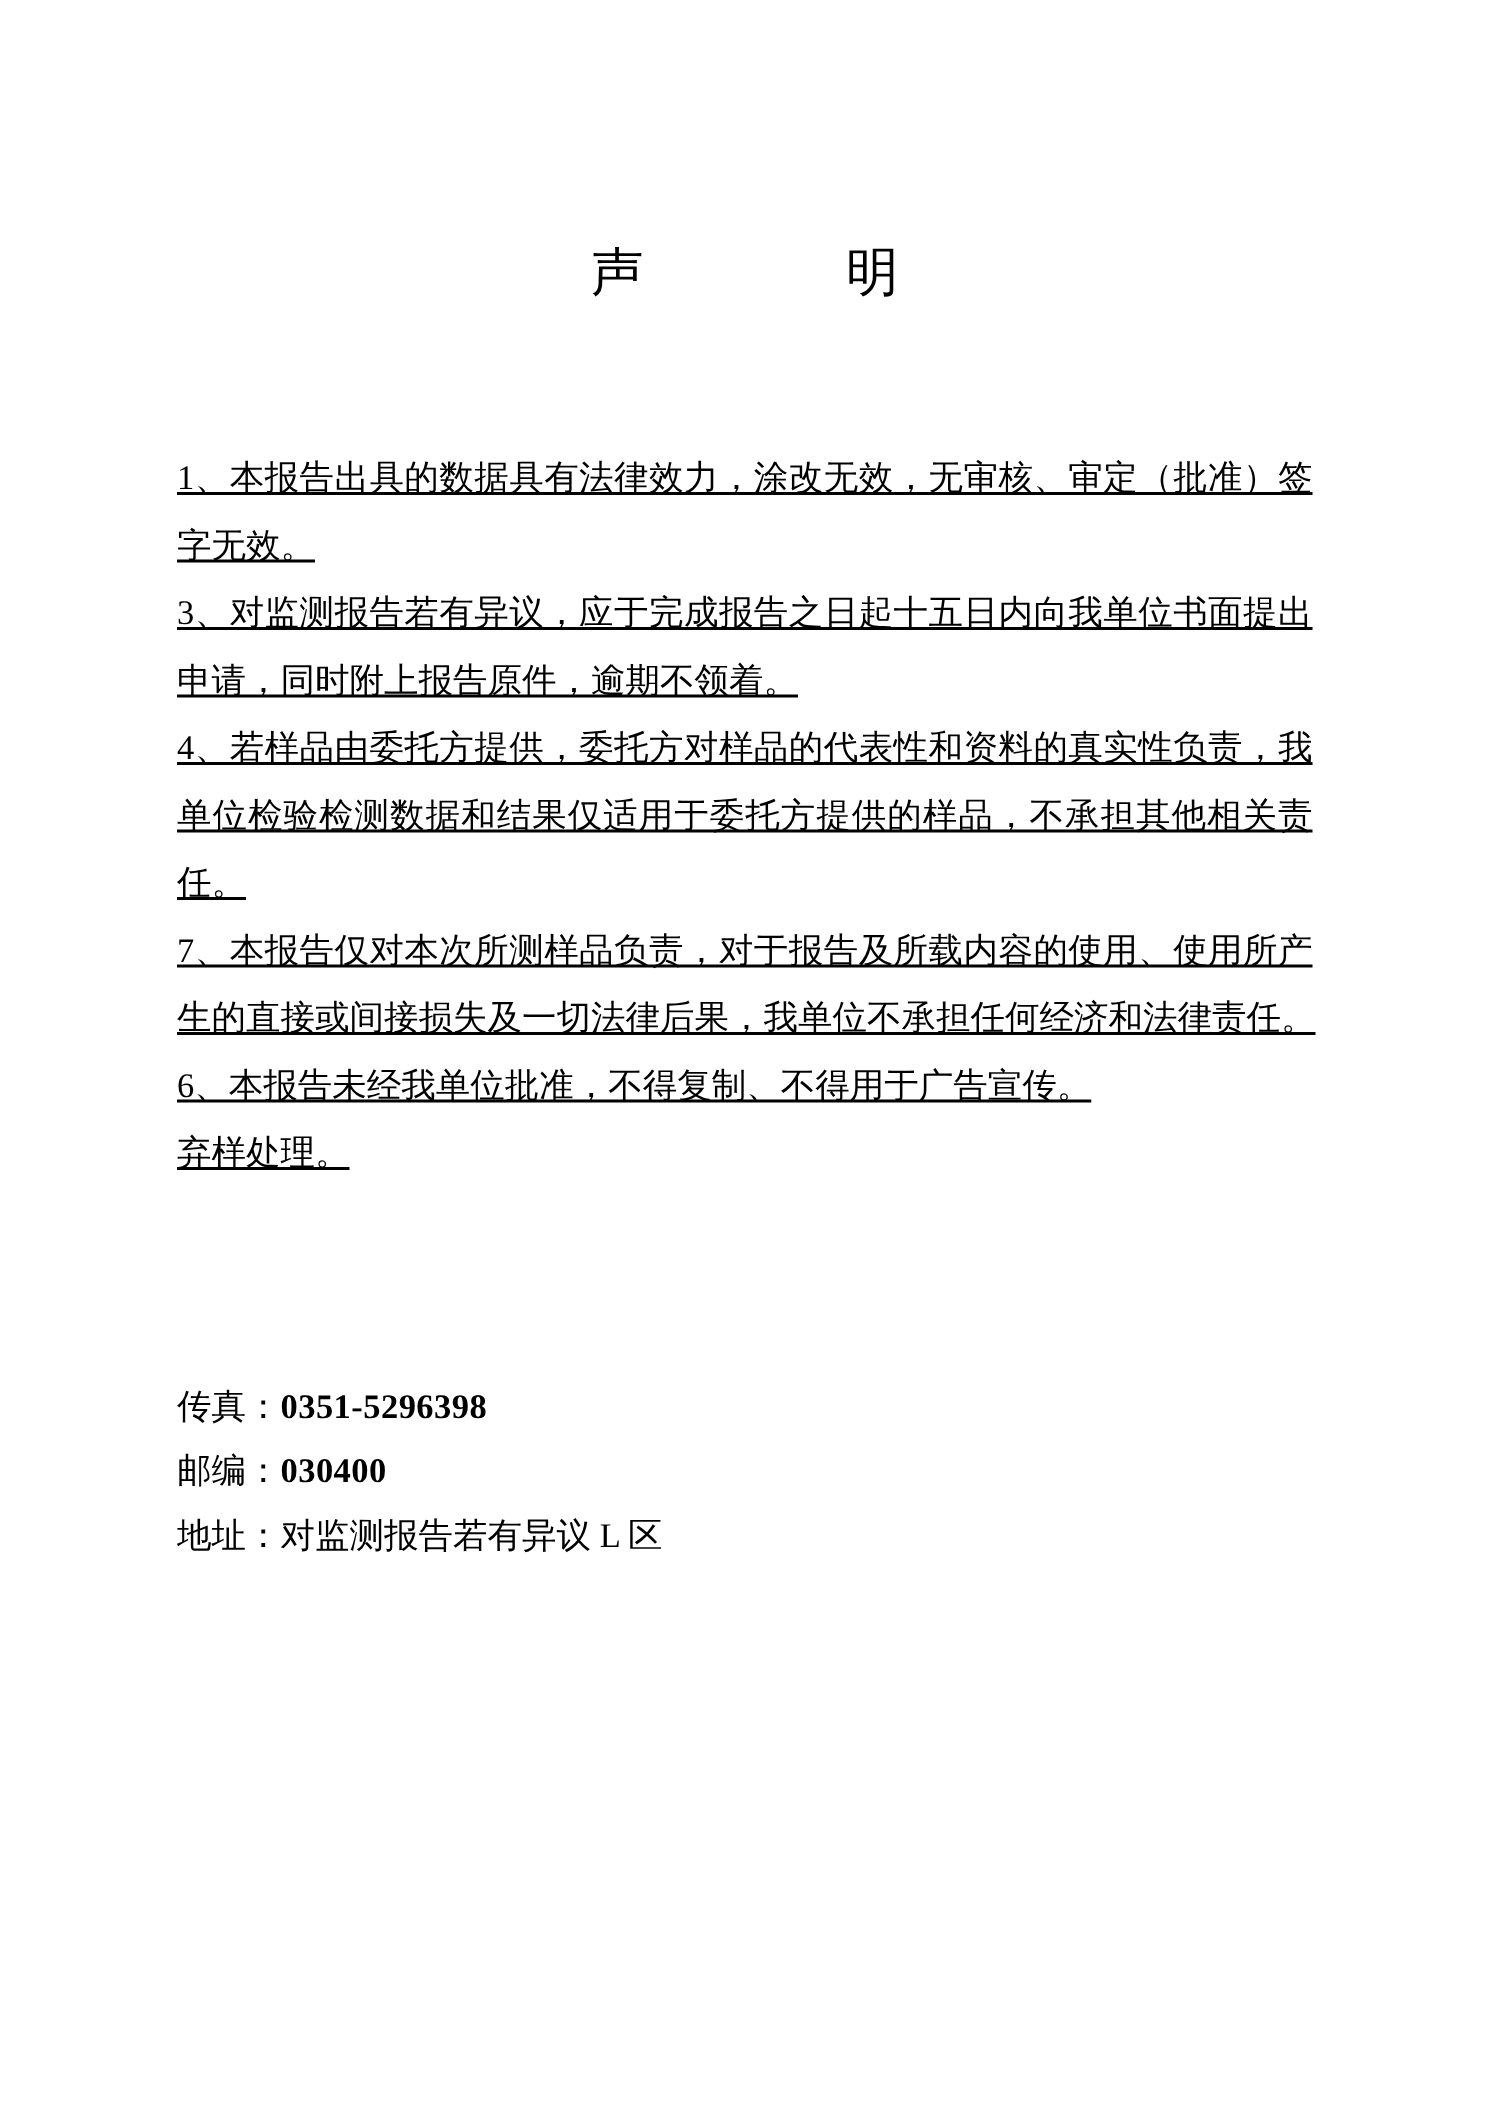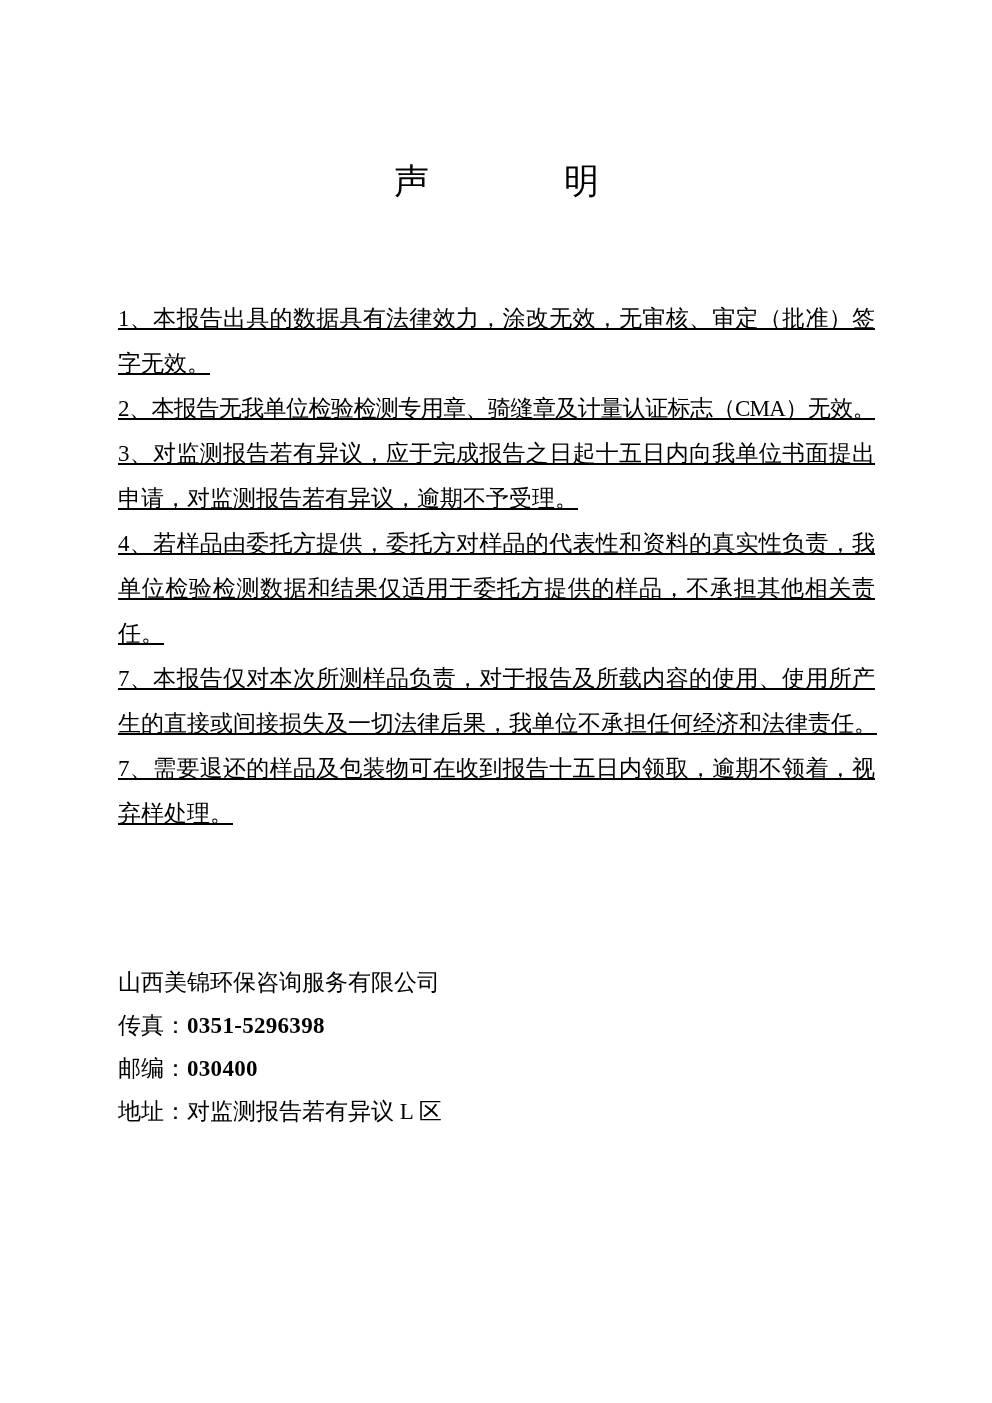--- a/index.html
+++ b/index.html
@@ -75,41 +75,39 @@
     <span>声</span>
     <span>明</span>
   </div>
 
   <div class="body-text">
     <p class="para">
       <span class="ln">1、本报告出具的数据具有法律效力，涂改无效，无审核、审定（批准）签</span>
       <span class="ln ln-end">字无效。</span>
     </p>
     <p class="para">
-      <span class="ln ln-tight">2、本报告无我单位检验检测专用章、骑缝章及计量认证标志（CMA）无效。</span>
-    </p>
-    <p class="para">
       <span class="ln">3、对监测报告若有异议，应于完成报告之日起十五日内向我单位书面提出</span>
-      <span class="ln ln-end">申请，对监测报告若有异议，逾期不予受理。</span>
+      <span class="ln ln-end">申请，同时附上报告原件，逾期不领着。</span>
     </p>
     <p class="para">
       <span class="ln">4、若样品由委托方提供，委托方对样品的代表性和资料的真实性负责，我</span>
       <span class="ln">单位检验检测数据和结果仅适用于委托方提供的样品，不承担其他相关责</span>
       <span class="ln ln-end">任。</span>
     </p>
     <p class="para">
       <span class="ln">7、本报告仅对本次所测样品负责，对于报告及所载内容的使用、使用所产</span>
       <span class="ln">生的直接或间接损失及一切法律后果，我单位不承担任何经济和法律责任。</span>
     </p>
     <p class="para">
-      <span class="ln">7、需要退还的样品及包装物可在收到报告十五日内领取，逾期不领着，视</span>
+      <span class="ln ln-end">6、本报告未经我单位批准，不得复制、不得用于广告宣传。</span>
+    </p>
+    <p class="para">
       <span class="ln ln-end">弃样处理。</span>
     </p>
   </div>
 
   <div class="contact">
-    <p class="contact-line">山西美锦环保咨询服务有限公司</p>
     <p class="contact-line"><span>传真：</span><span class="num">0351-5296398</span></p>
     <p class="contact-line"><span>邮编：</span><span class="num">030400</span></p>
     <p class="contact-line"><span>地址：</span><span>对监测报告若有异议 L 区</span></p>
   </div>
 
 </div>
 
 </body></html>

